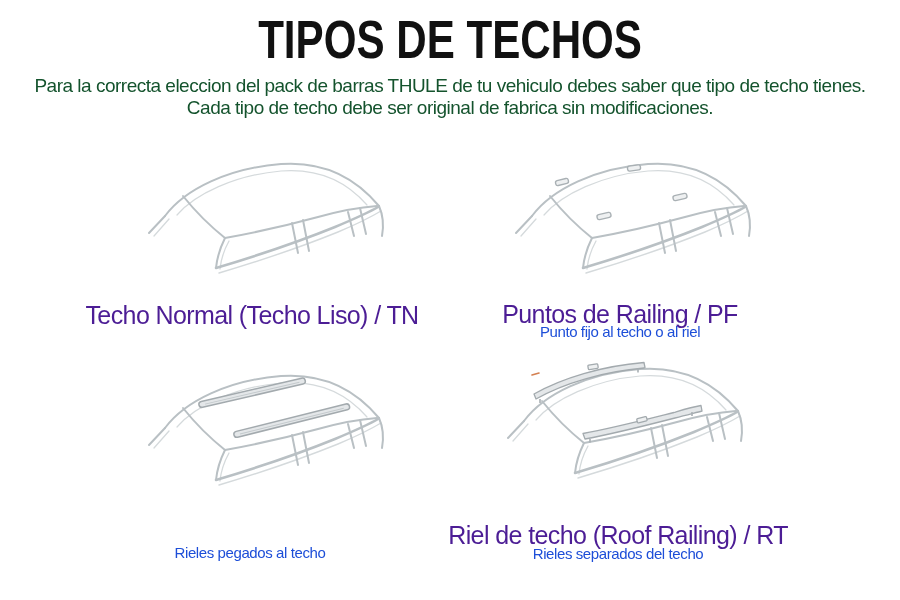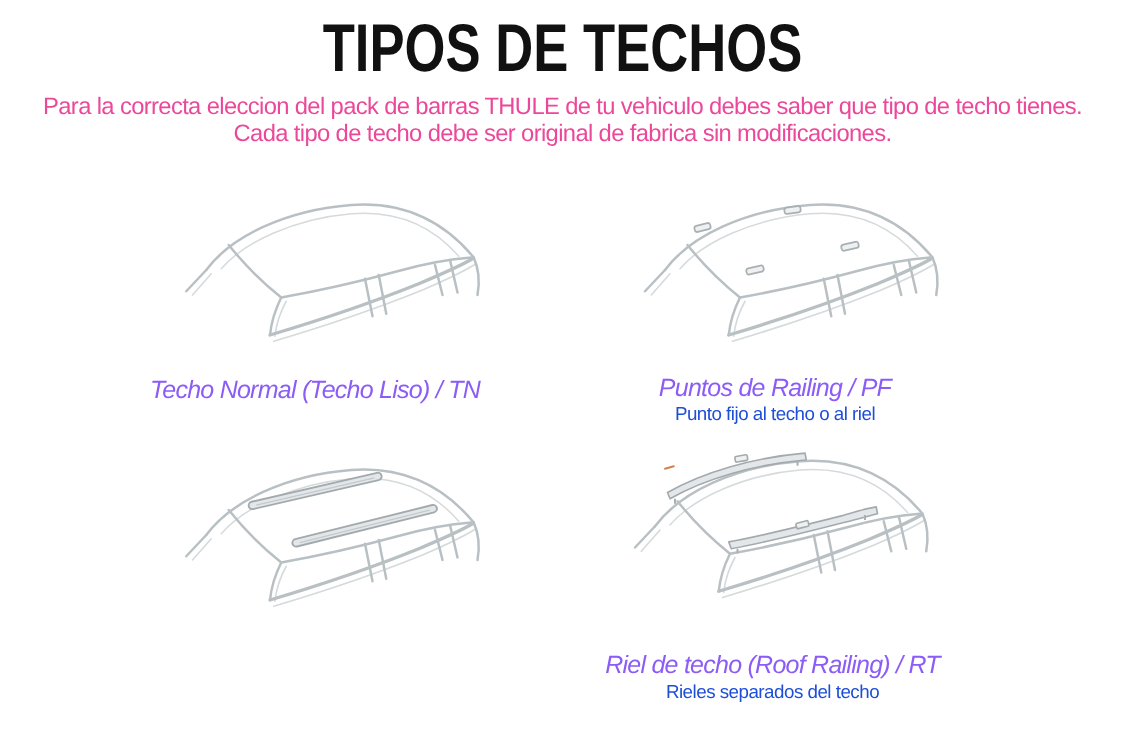--- a/index.html
+++ b/index.html
@@ -10,30 +10,30 @@
   }
   .title{
     position:absolute;top:8px;left:0;width:900px;height:58px;
     text-align:center;font-size:54px;font-weight:700;color:#111;
     white-space:nowrap;margin:0;
   }
   .title .squeeze{display:inline-block;transform:scaleX(0.78);transform-origin:center;letter-spacing:0px;}
   .desc{
     position:absolute;top:75px;left:0;width:900px;
     text-align:center;font-size:19px;line-height:21.5px;
-    letter-spacing:-0.5px;color:#ec4899;
+    letter-spacing:-0.5px;color:#14532d;
   }
   .fig-svg{position:absolute;width:300px;height:145px;}
   .svg-tn{left:133px;top:149px;}
   .svg-pf{left:500px;top:149px;}
   .svg-ra{left:133px;top:361px;}
   .svg-rt{left:492px;top:354px;}
   .lbl{
     position:absolute;width:340px;text-align:center;
-    font-size:20px;letter-spacing:-0.6px;color:#8b5cf6;white-space:nowrap;font-style:italic;
+    font-size:25px;letter-spacing:-0.6px;color:#4c1d95;white-space:nowrap;
   }
   .sub{
     position:absolute;width:340px;text-align:center;
     font-size:15px;letter-spacing:-0.4px;color:#1d4ed8;white-space:nowrap;
   }
   .lbl-tn{left:82px;top:301px;}
   .lbl-pf{left:450px;top:300px;}
   .sub-pf{left:450px;top:323px;}
   .lbl-ra{left:80px;top:520px;}
   .sub-ra{left:80px;top:544px;}
@@ -98,20 +98,21 @@
       <g transform="translate(66,44) rotate(-13)">
         <rect x="0" y="-3" width="109" height="6" rx="3"></rect>
         <line x1="6" y1="0.5" x2="103" y2="0.5" stroke="#c3c9cc" stroke-width="1"></line>
       </g>
       <g transform="translate(101,74) rotate(-14)">
         <rect x="0" y="-3" width="119" height="6" rx="3"></rect>
         <line x1="6" y1="0.5" x2="113" y2="0.5" stroke="#c3c9cc" stroke-width="1"></line>
       </g>
     </g>
   </svg>
+  <div class="sub sub-ra">Rieles pegados al techo</div>
 
   <svg class="fig-svg svg-rt" viewBox="0 0 300 145">
     <use href="#roofBase"></use>
     <path d="M40,21 L47,19" stroke="#cc6a33" stroke-width="1.6" opacity="0.85" fill="none" stroke-linecap="round"></path>
     <g stroke="#a3aaae" stroke-width="1.3" fill="#e4e7e9" stroke-linejoin="round">
       <g>
         <path d="M44,45 C72,29 112,17.5 152,14 L153,13.5 L152,8.5 C110,12 70,24 42,40 Z"></path>
         <rect x="96" y="10.5" width="10" height="4.5" rx="1" fill="#eef0f1" transform="rotate(-10 101 12.5)"></rect>
         <path d="M48,45 L48,49 M146,14.5 L146,18.5" stroke="#a9b0b4" stroke-width="1.6" fill="none"></path>
       </g>

